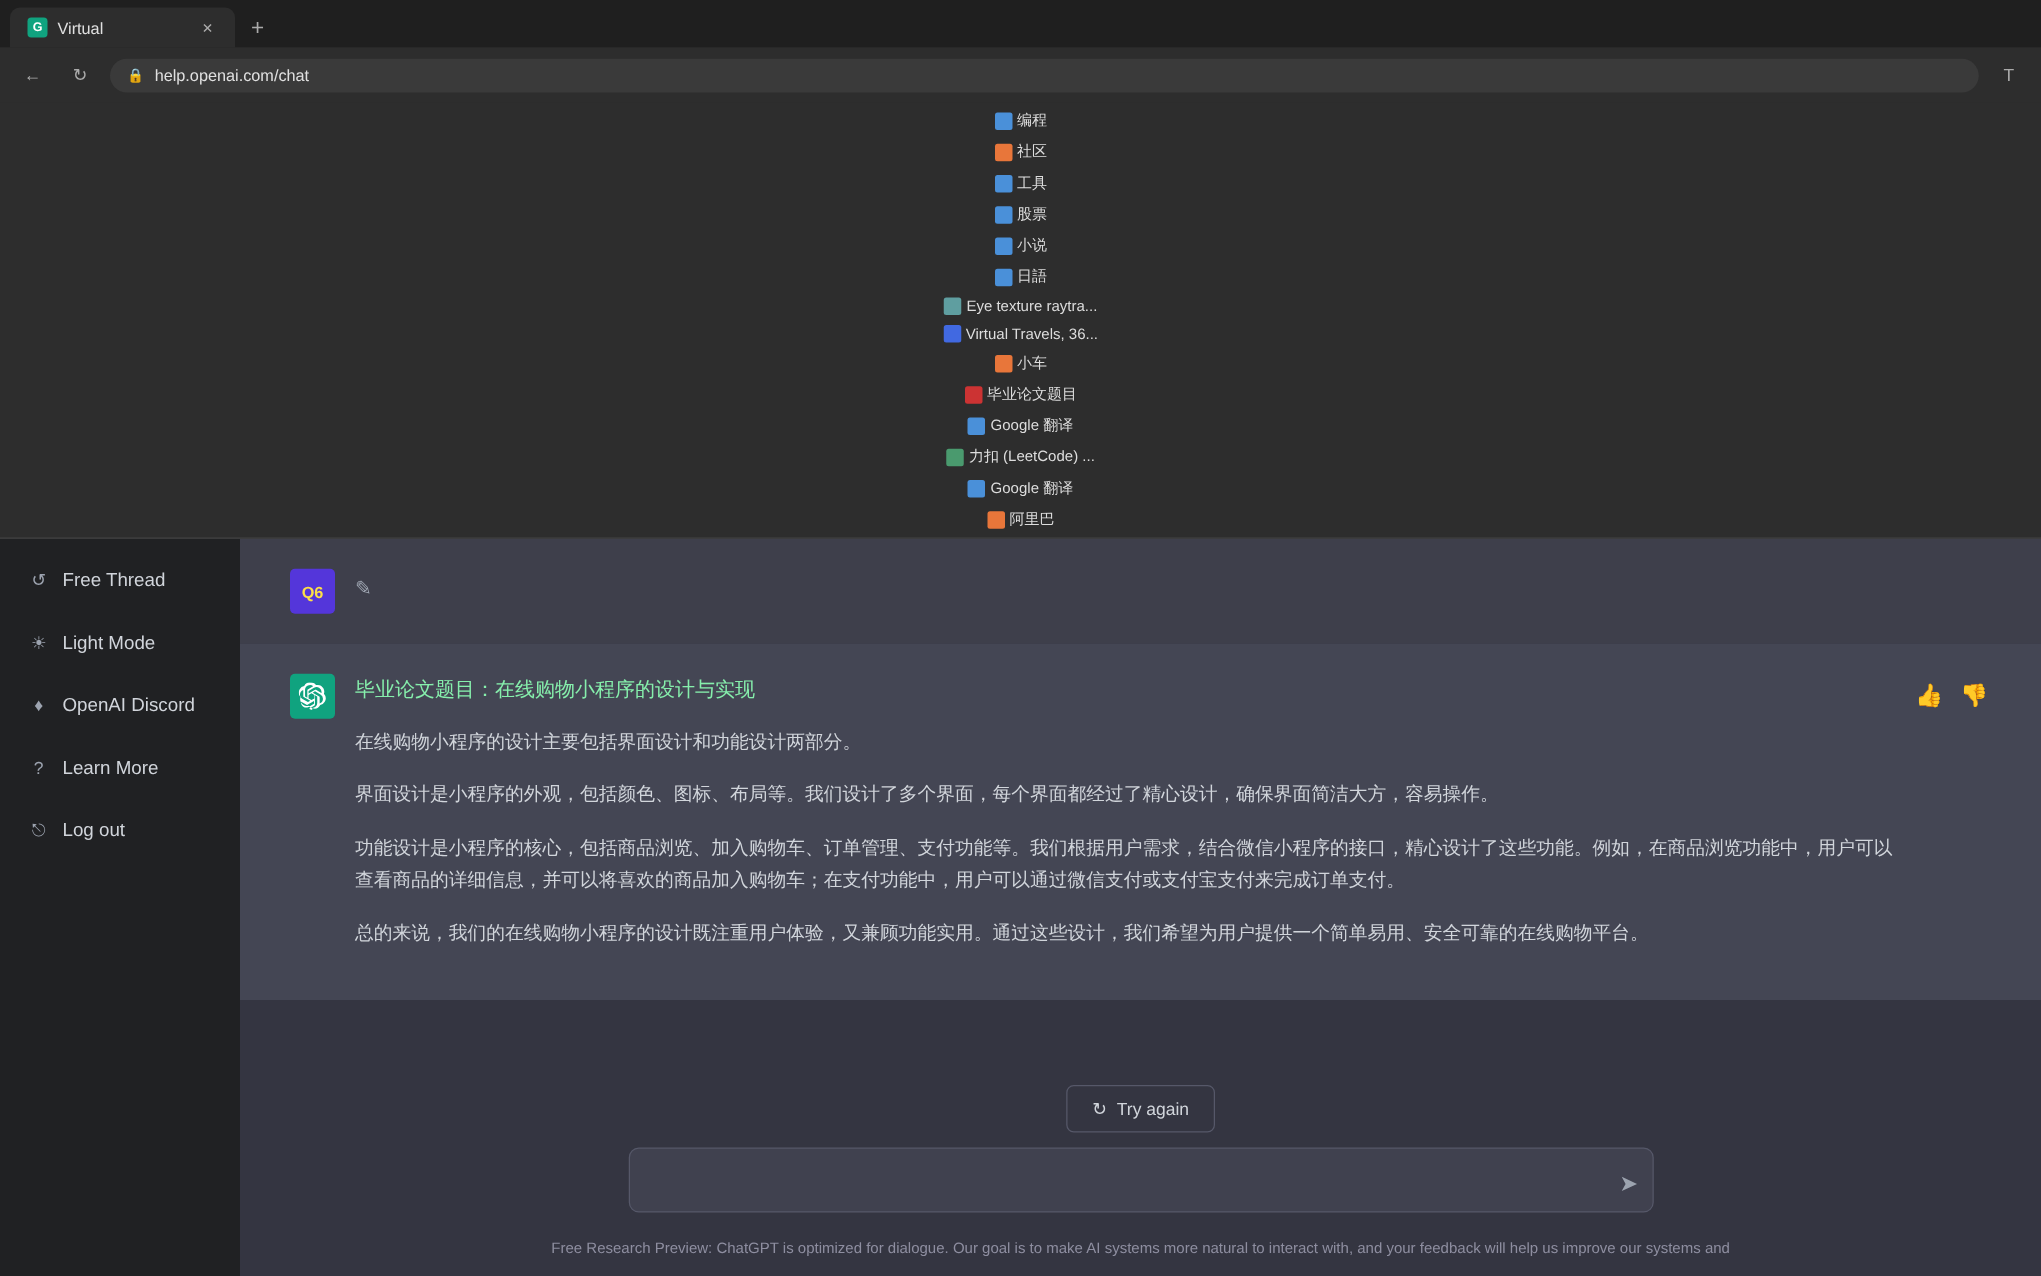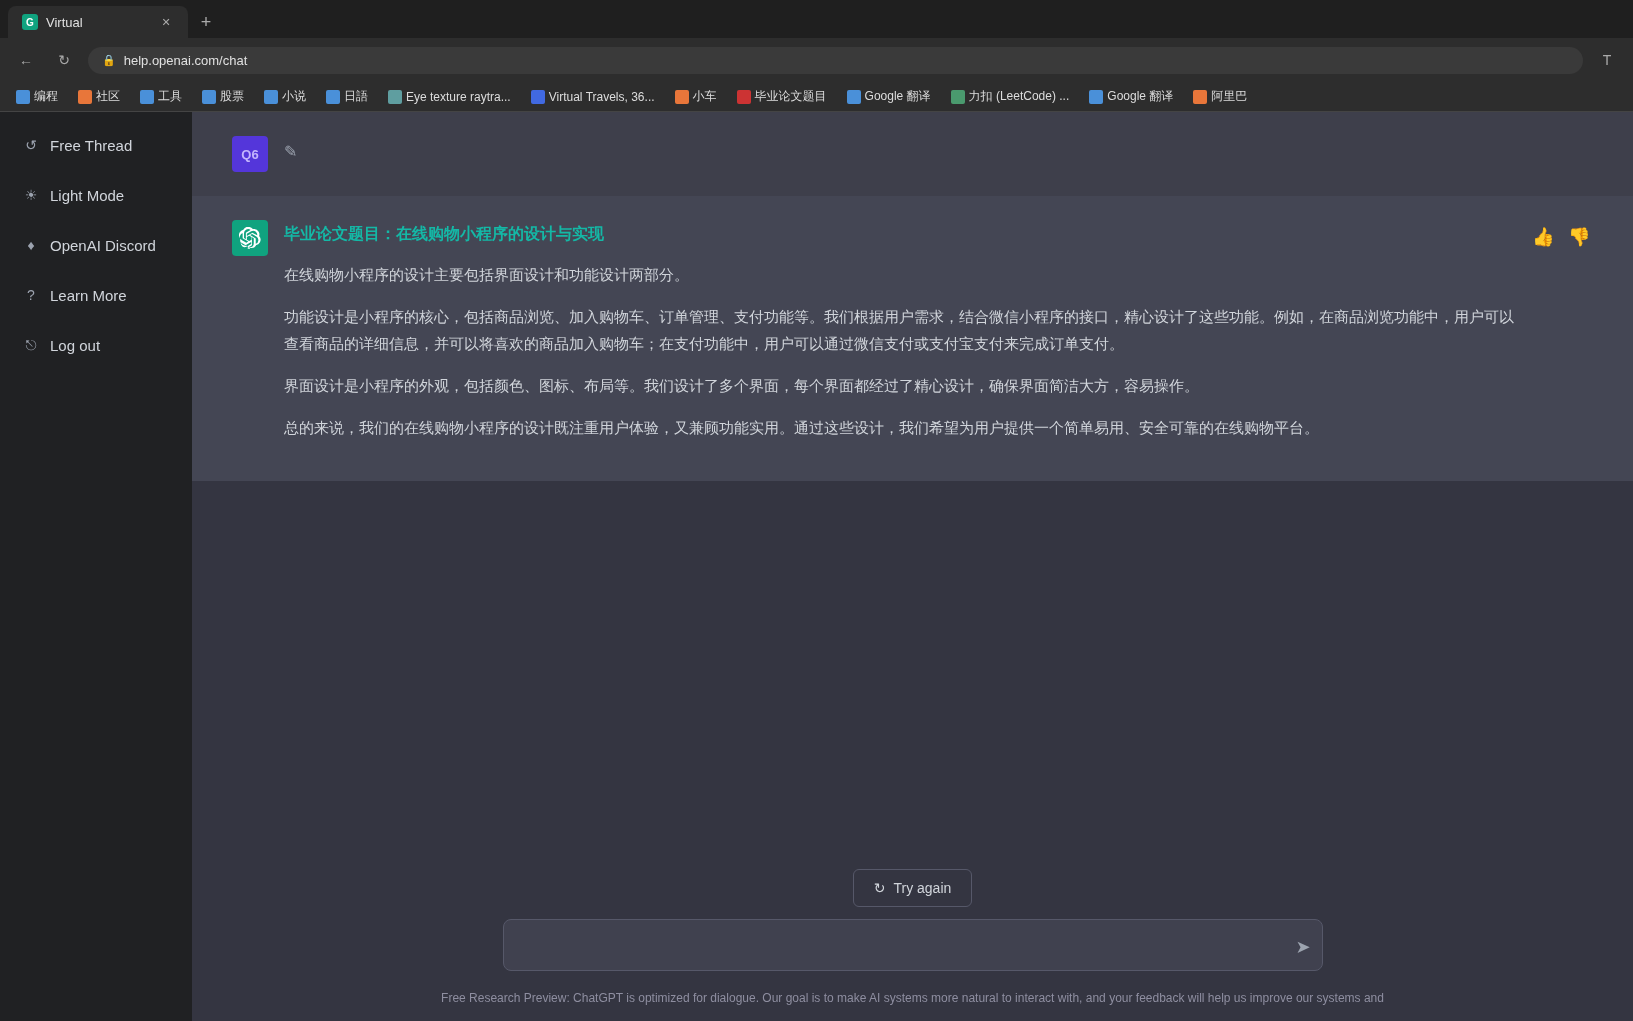--- a/index.html
+++ b/index.html
@@ -99,20 +99,21 @@
     .bookmarks-bar {
       display: flex;
       align-items: center;
       background: #2d2d2d;
       padding: 4px 8px;
       gap: 4px;
       border-bottom: 1px solid #444;
       font-size: 12px;
       color: #ddd;
       overflow: hidden;
+      flex-direction: column;
     }
     .bookmark-item {
       display: flex; align-items: center; gap: 4px;
       padding: 2px 8px;
       border-radius: 4px;
       white-space: nowrap;
       cursor: pointer;
     }
     .bm-icon {
       width: 14px; height: 14px;
@@ -177,21 +178,21 @@
       padding: 24px 40px;
       display: flex;
       align-items: flex-start;
       gap: 16px;
     }
     .q-avatar {
       width: 36px; height: 36px;
       border-radius: 4px;
       background: #5436da;
       display: flex; align-items: center; justify-content: center;
-      color: #c4b5fd; font-size: 13px; font-weight: bold;
+      color: #fde047; font-size: 13px; font-weight: bold;
       flex-shrink: 0;
     }
     .q-text {
       flex: 1;
       color: #d1d5db;
       font-size: 16px;
       line-height: 1.6;
       padding-top: 6px;
     }
     .q-edit-btn {
@@ -221,22 +222,22 @@
       fill: white;
     }
     .a-content {
       flex: 1;
       color: #d1d5db;
       font-size: 15px;
       line-height: 1.75;
     }
     .a-title {
       font-size: 16px;
-      font-weight: 700;
-      color: #14b8a6;
+      font-weight: 400;
+      color: #86efac;
       margin-bottom: 14px;
     }
     .a-para {
       margin-bottom: 16px;
     }
     .a-feedback {
       display: flex;
       gap: 10px;
       padding-top: 4px;
       color: #9ca3af;
@@ -423,22 +424,22 @@
 
       <div class="a-block">
         <div class="a-avatar">
           <svg viewBox="0 0 41 41" xmlns="http://www.w3.org/2000/svg">
             <path d="M37.532 16.87a9.963 9.963 0 0 0-.856-8.184 10.078 10.078 0 0 0-10.855-4.835 9.964 9.964 0 0 0-6.239-3.667 10.083 10.083 0 0 0-11.496 4.971 9.967 9.967 0 0 0-6.663 4.834 10.079 10.079 0 0 0 1.24 11.817 9.965 9.965 0 0 0 .856 8.185 10.079 10.079 0 0 0 10.855 4.835 9.965 9.965 0 0 0 6.239 3.667 10.083 10.083 0 0 0 11.496-4.971 9.967 9.967 0 0 0 6.663-4.834 10.079 10.079 0 0 0-1.24-11.817zm-17.47 24.019a7.487 7.487 0 0 1-4.799-1.735c.061-.033.168-.091.237-.134l7.964-4.6a1.294 1.294 0 0 0 .655-1.134V19.054l3.366 1.944a.12.12 0 0 1 .066.092v9.299a7.505 7.505 0 0 1-7.49 7.5zM4.392 33.64a7.469 7.469 0 0 1-.894-5.023c.06.036.162.099.237.141l7.964 4.6a1.297 1.297 0 0 0 1.308 0l9.724-5.614v3.888a.12.12 0 0 1-.048.103l-8.051 4.649a7.504 7.504 0 0 1-10.24-2.744zM2.87 14.312a7.469 7.469 0 0 1 3.91-3.287c0 .068-.004.19-.004.274v9.201a1.294 1.294 0 0 0 .654 1.132l9.723 5.614-3.366 1.944a.12.12 0 0 1-.114.012L5.622 24.51a7.505 7.505 0 0 1-2.752-10.198zm27.658 6.437l-9.724-5.615 3.367-1.943a.121.121 0 0 1 .114-.012l8.048 4.648a7.498 7.498 0 0 1-1.158 13.528v-9.476a1.293 1.293 0 0 0-.647-1.13zm3.35-5.043c-.059-.037-.162-.099-.236-.141l-7.965-4.6a1.298 1.298 0 0 0-1.308 0l-9.723 5.614v-3.888a.12.12 0 0 1 .048-.103l8.05-4.645a7.497 7.497 0 0 1 11.135 7.763zm-21.063 6.929l-3.367-1.944a.12.12 0 0 1-.065-.092v-9.299a7.497 7.497 0 0 1 12.293-5.756 6.94 6.94 0 0 0-.236.134l-7.965 4.6a1.294 1.294 0 0 0-.654 1.132l-.006 11.225zm1.829-3.943l4.33-2.501 4.332 2.5v4.999l-4.331 2.5-4.331-2.5V18.692z"></path>
           </svg>
         </div>
         <div class="a-content">
           <div class="a-title">毕业论文题目：在线购物小程序的设计与实现</div>
           <div class="a-para">在线购物小程序的设计主要包括界面设计和功能设计两部分。</div>
+          <div class="a-para">界面设计是小程序的外观，包括颜色、图标、布局等。我们设计了多个界面，每个界面都经过了精心设计，确保界面简洁大方，容易操作。</div>
           <div class="a-para">功能设计是小程序的核心，包括商品浏览、加入购物车、订单管理、支付功能等。我们根据用户需求，结合微信小程序的接口，精心设计了这些功能。例如，在商品浏览功能中，用户可以查看商品的详细信息，并可以将喜欢的商品加入购物车；在支付功能中，用户可以通过微信支付或支付宝支付来完成订单支付。</div>
-          <div class="a-para">界面设计是小程序的外观，包括颜色、图标、布局等。我们设计了多个界面，每个界面都经过了精心设计，确保界面简洁大方，容易操作。</div>
           <div class="a-para">总的来说，我们的在线购物小程序的设计既注重用户体验，又兼顾功能实用。通过这些设计，我们希望为用户提供一个简单易用、安全可靠的在线购物平台。</div>
         </div>
         <div class="a-feedback">
           <span class="feedback-btn">👍</span>
           <span class="feedback-btn">👎</span>
         </div>
       </div>
 
     </div>
 

